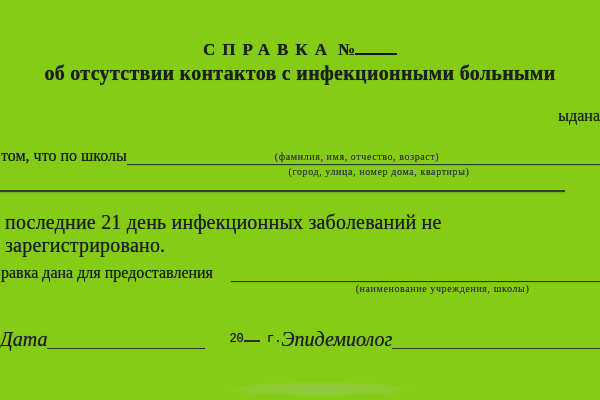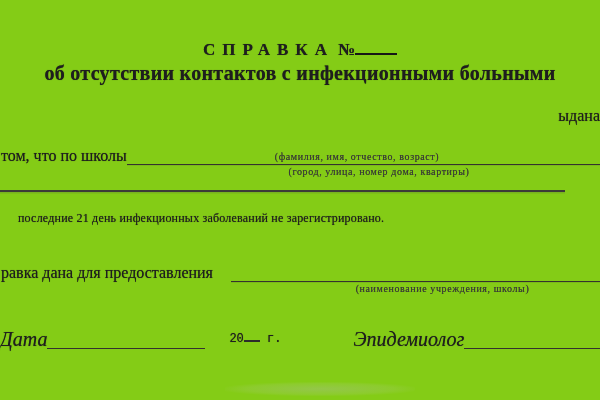--- a/index.html
+++ b/index.html
@@ -88,23 +88,23 @@
     position: absolute;
     top: 190px;
     left: 0;
     width: 565px;
     border-top: 2.2px solid #3c3b38;
     box-shadow: 0 1.5px 0 rgba(70,70,70,0.18);
   }
   .statement {
     position: absolute;
     top: 211px;
-    left: 18px;
+    left: 5px;
     right: 12px;
-    font-size: 12px;
+    font-size: 20px;
     letter-spacing: 0.2px;
   }
   
   .footer-row {
     position: absolute;
     top: 327px;
     left: 0;
     right: 0;
     display: flex;
     align-items: flex-end;
@@ -128,21 +128,20 @@
     font-family: Liberation Mono, monospace;
   }
   .year-blank {
     display: inline-block;
     width: 16px;
     height: 13px;
     border-bottom: 2px solid #2c2c2c;
     vertical-align: baseline;
   }
   .signer-label {
-    margin-left: 72px;
   }
   .signer-line {
     flex: 1;
     height: 20px;
     border-bottom: 1.8px solid #34322e;
   }
   .scan-smudge {
     position: absolute;
     top: 382px;
     left: 225px;

